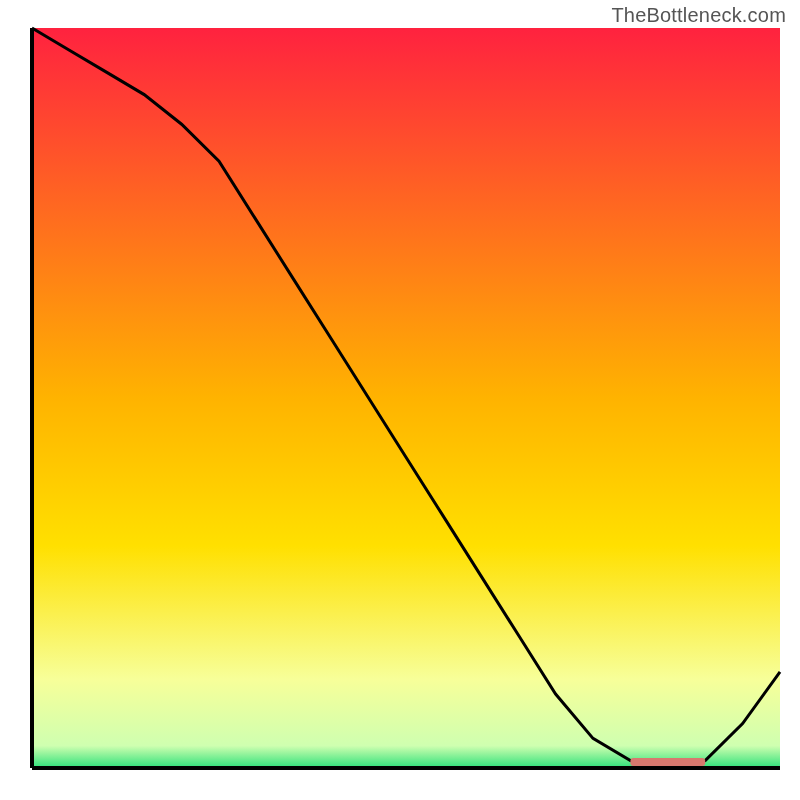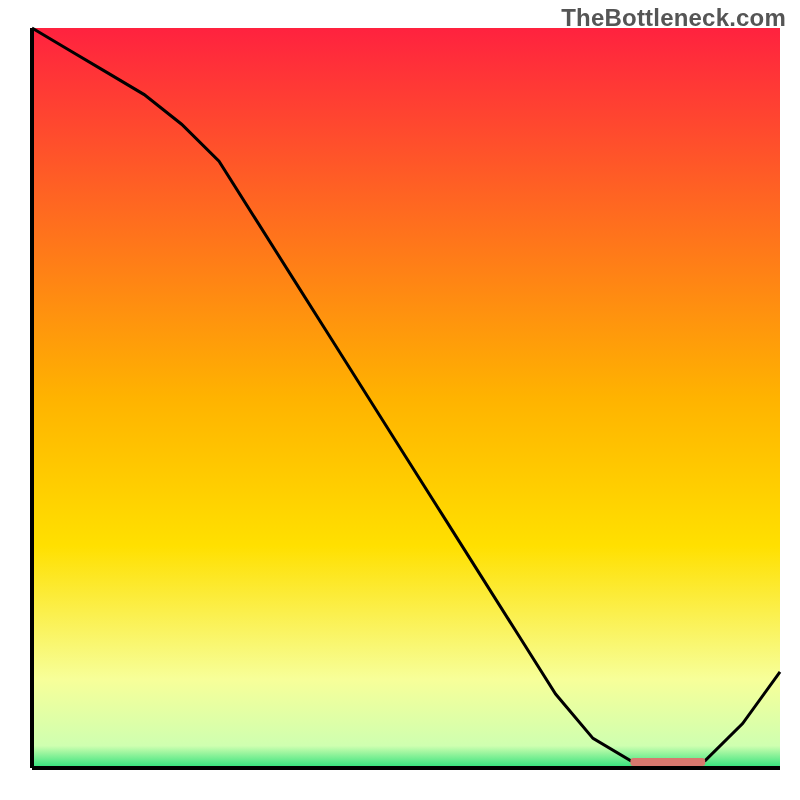--- a/index.html
+++ b/index.html
@@ -13,22 +13,22 @@
   }
   .container {
     position: relative;
     width: 800px;
     height: 800px;
   }
   .watermark {
     position: absolute;
     top: 4px;
     right: 14px;
-    font-size: 24px;
-    font-weight: 700;
+    font-size: 20px;
+    font-weight: 400;
     color: #555;
     letter-spacing: 0.2px;
   }
   svg.chart {
     position: absolute;
     top: 0;
     left: 0;
   }
 </style>
 </head>

